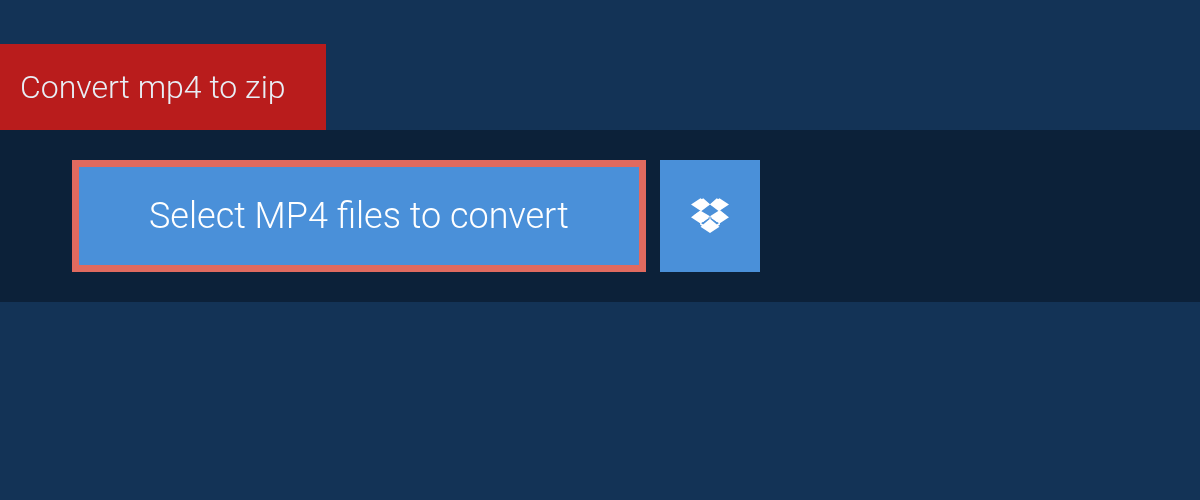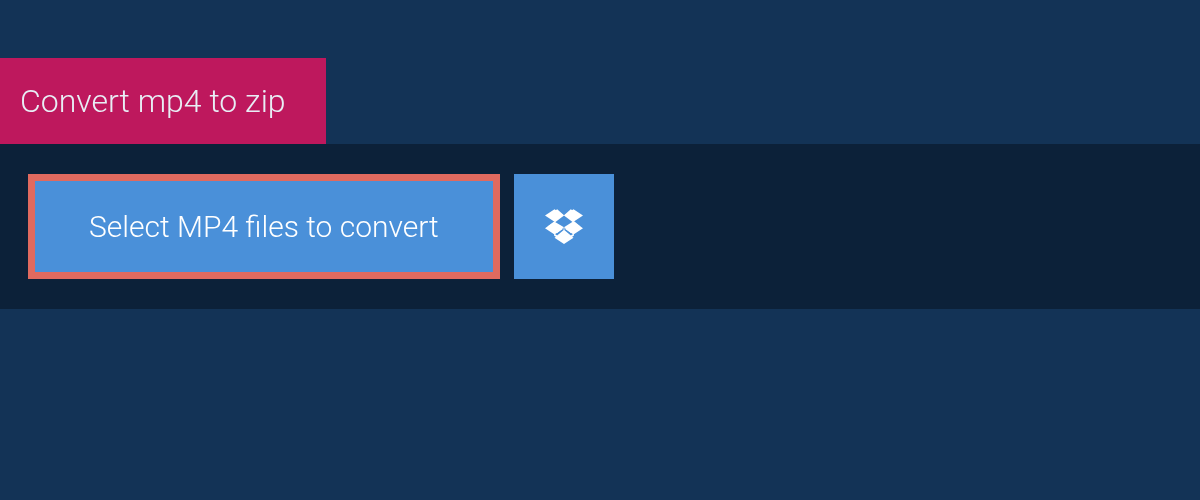--- a/index.html
+++ b/index.html
@@ -9,47 +9,48 @@
     }
     body {
       width: 1200px;
       height: 500px;
       background: #133356;
       font-family: -apple-system, BlinkMacSystemFont, "Segoe UI", Roboto, Helvetica, Arial, sans-serif;
       overflow: hidden;
     }
     .tab {
       display: inline-block;
-      background: #be185d;
+      background: #b91c1c;
       color: #e8eef5;
       font-size: 32px;
       font-weight: 300;
       padding: 24px 40px 24px 20px;
-      margin-top: 58px;
+      margin-top: 44px;
     }
     .panel {
       background: #0c2139;
       padding: 30px 28px 30px 28px;
       width: 100%;
     }
     .button-row {
       display: flex;
       gap: 14px;
     }
     .select-button {
       background: #4a90d9;
       color: #ffffff;
-      font-size: 30px;
+      font-size: 36px;
       font-weight: 300;
-      padding: 28px 54px;
+      padding: 28px 70px;
       border: 7px solid #e06a5f;
       cursor: pointer;
       display: inline-flex;
       align-items: center;
       justify-content: center;
+      margin-left: 44px;
     }
     .dropbox-button {
       background: #4a90d9;
       width: 100px;
       display: inline-flex;
       align-items: center;
       justify-content: center;
       cursor: pointer;
     }
     .dropbox-button svg {

